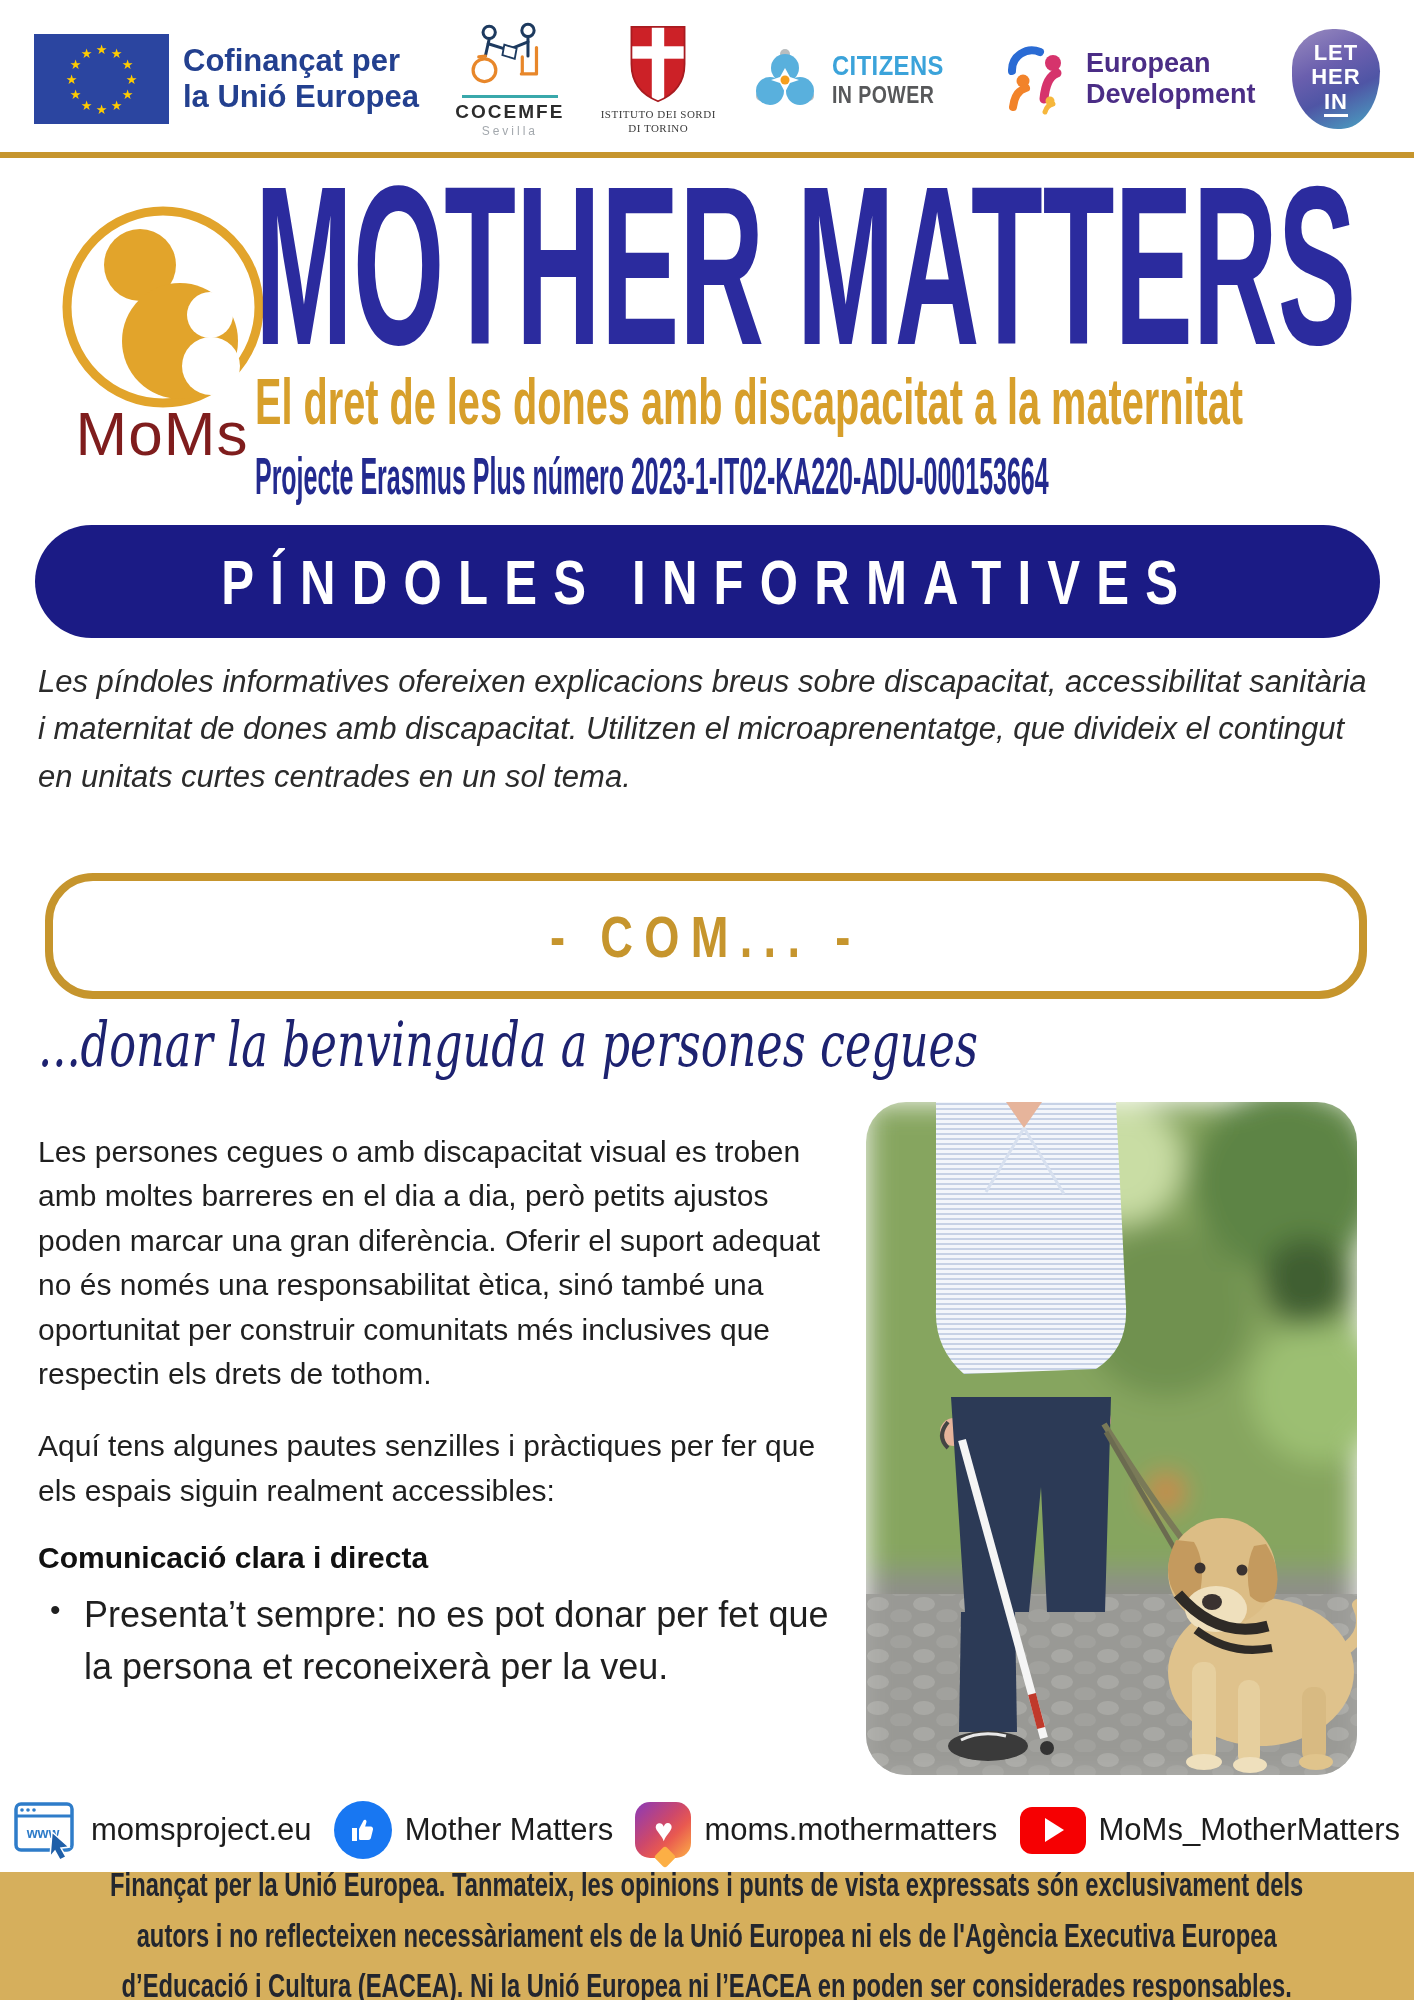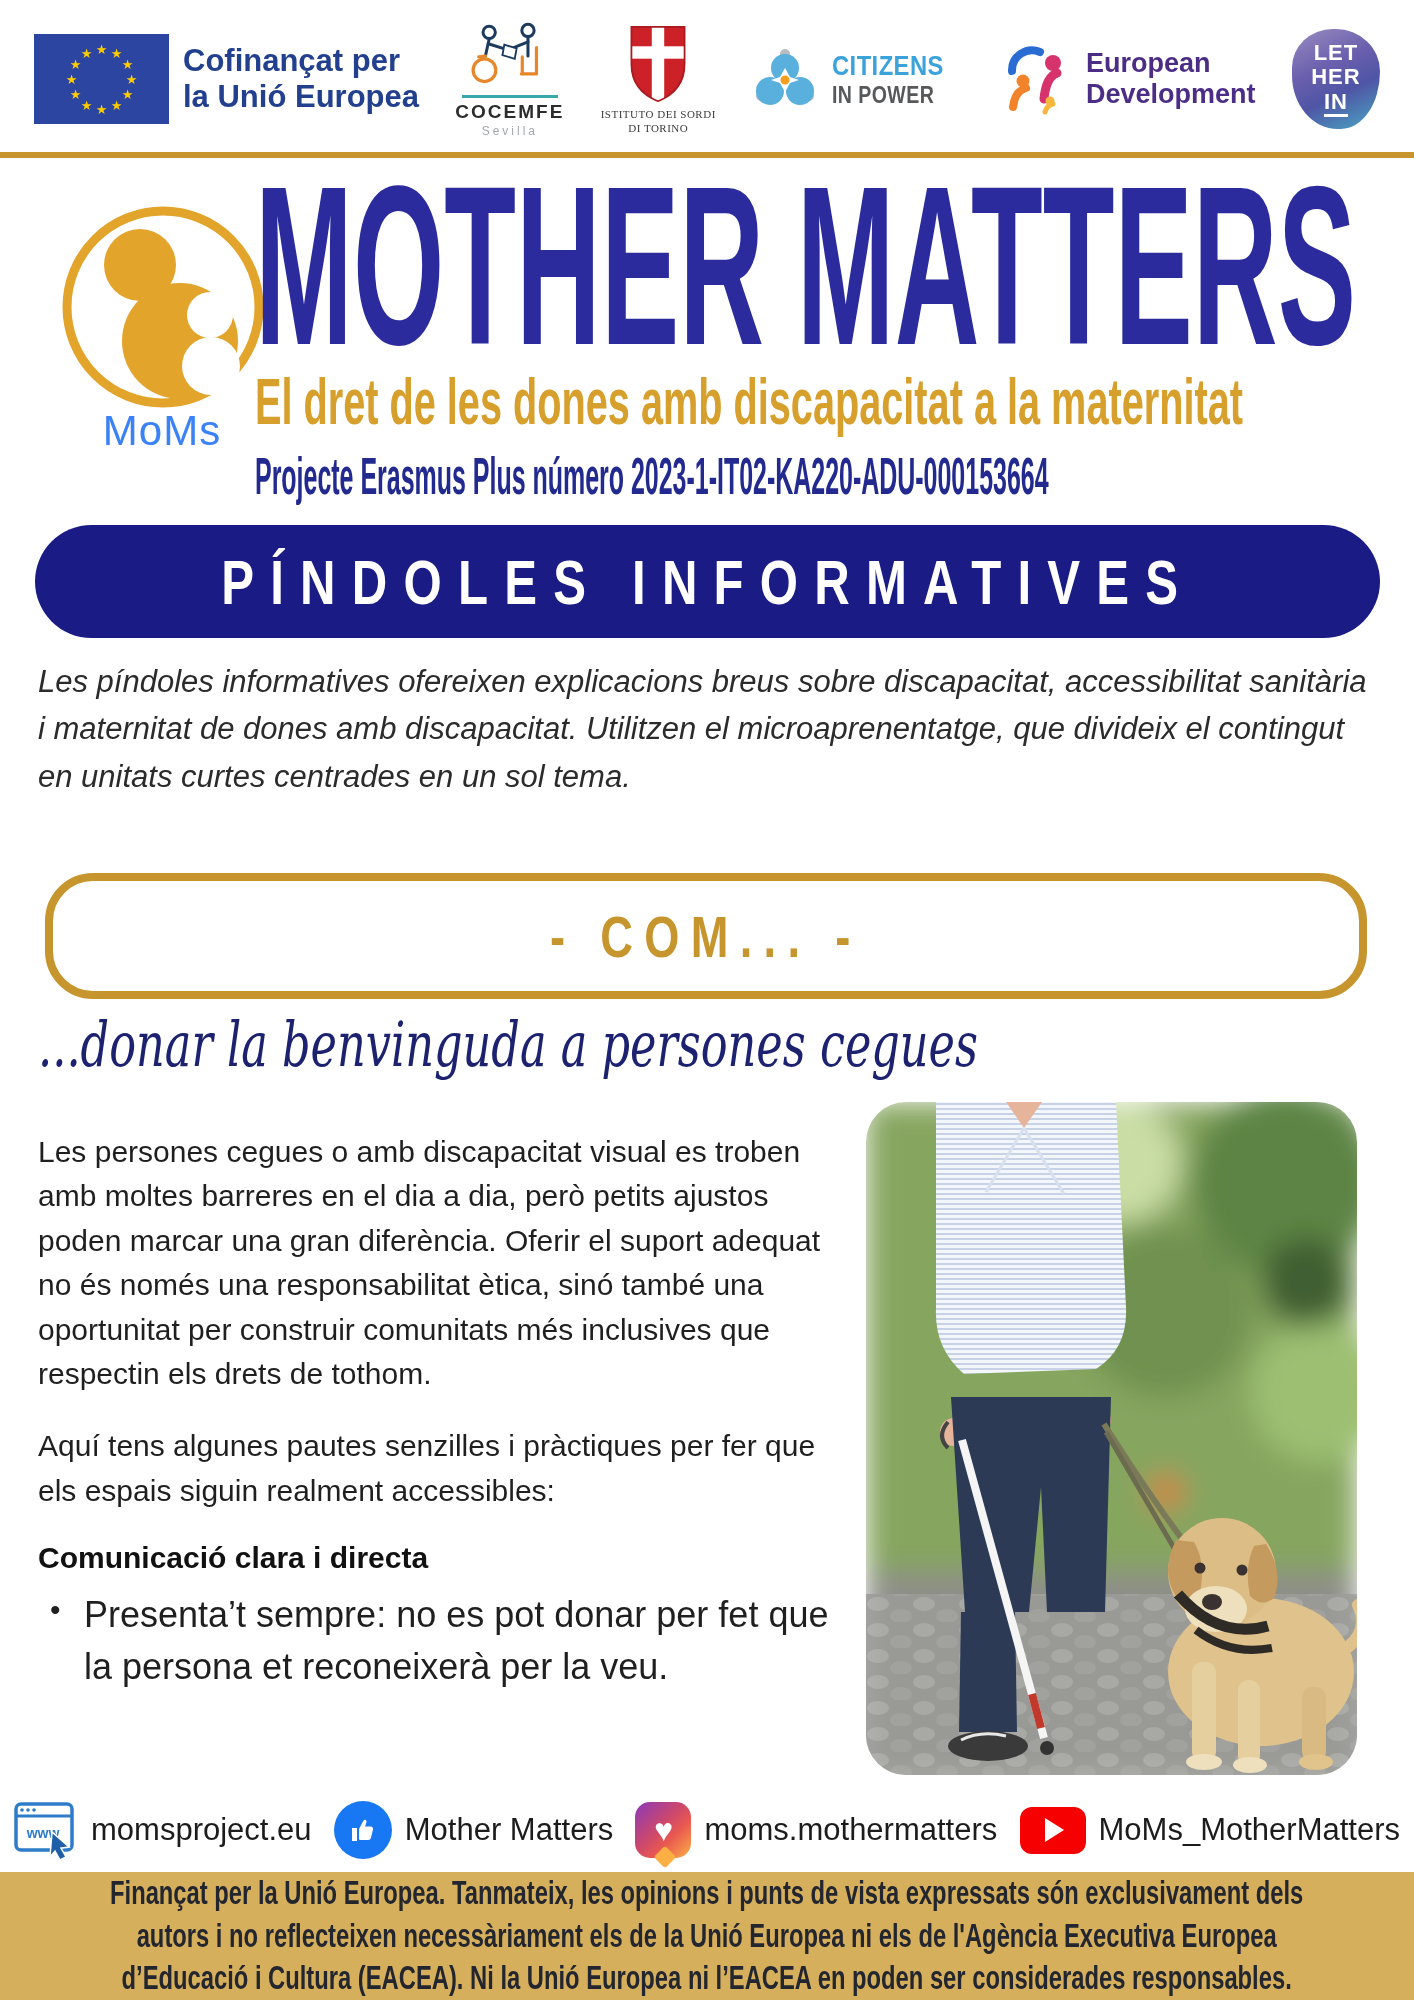--- a/index.html
+++ b/index.html
@@ -27,22 +27,22 @@
             display:flex;flex-direction:column;align-items:center;justify-content:center;
             color:#fff;font-weight:bold;font-size:22px;line-height:1.1;letter-spacing:1px;}
   .letherin .u{border-bottom:3px solid #fff;}
 
   
   .gold-line{position:absolute;top:152px;left:0;width:1414px;height:6px;background:#c6952d;}
 
   
   .brand{position:absolute;top:165px;left:30px;right:30px;height:350px;}
   .moms-logo{position:absolute;left:28px;top:38px;}
-  .moms-word{position:absolute;left:30px;top:242px;width:204px;text-align:center;
-             font-size:42px;color:#3b82f6;letter-spacing:1px;}
+  .moms-word{position:absolute;left:30px;top:233px;width:204px;text-align:center;
+             font-size:62px;color:#7f1d1d;letter-spacing:1px;}
   .brand-text{position:absolute;left:225px;top:0;}
   .title{font-weight:bold;color:#2b2b9e;font-size:226px;line-height:.82;
          display:inline-block;transform:scaleX(.52);transform-origin:left top;white-space:nowrap;margin-top:8px;}
   .subtitle{font-weight:bold;color:#d79f2b;font-size:64px;line-height:1;
             display:inline-block;transform:scaleX(.62);transform-origin:left top;white-space:nowrap;margin-top:12px;}
   .project{font-weight:bold;color:#232a8f;font-size:52px;line-height:1;
            display:inline-block;transform:scaleX(.48);transform-origin:left top;white-space:nowrap;margin-top:16px;}
 
   
   .banner{position:absolute;top:525px;left:35px;width:1345px;height:113px;border-radius:57px;
@@ -88,21 +88,21 @@
   .ig-badge::after{content:"";position:absolute;bottom:-7px;left:22px;width:16px;height:16px;
             background:#fcaf45;transform:rotate(45deg);border-radius:3px;z-index:-0;}
   .ig-heart{color:#fff;font-size:32px;line-height:1;position:relative;}
   .yt-badge{width:66px;height:47px;border-radius:12px;background:#f60002;display:flex;
             align-items:center;justify-content:center;}
   .yt-play{width:0;height:0;border-left:19px solid #fff;border-top:12px solid transparent;
            border-bottom:12px solid transparent;margin-left:4px;}
 
   
   .disclaimer{position:absolute;top:1872px;left:0;width:1414px;height:128px;background:#d6af5c;
-              display:flex;flex-direction:column;align-items:center;justify-content:center;text-align:center;}
+              display:flex;flex-direction:column;align-items:center;justify-content:center;text-align:center;gap:8px;}
   .disclaimer div{font-weight:bold;color:#23262e;font-size:33px;line-height:1.3;
                   display:inline-block;transform:scaleX(.72);white-space:nowrap;}
 </style>
 </head>
 <body>
 
 <div class="page">
 
   <header class="logos">
 

